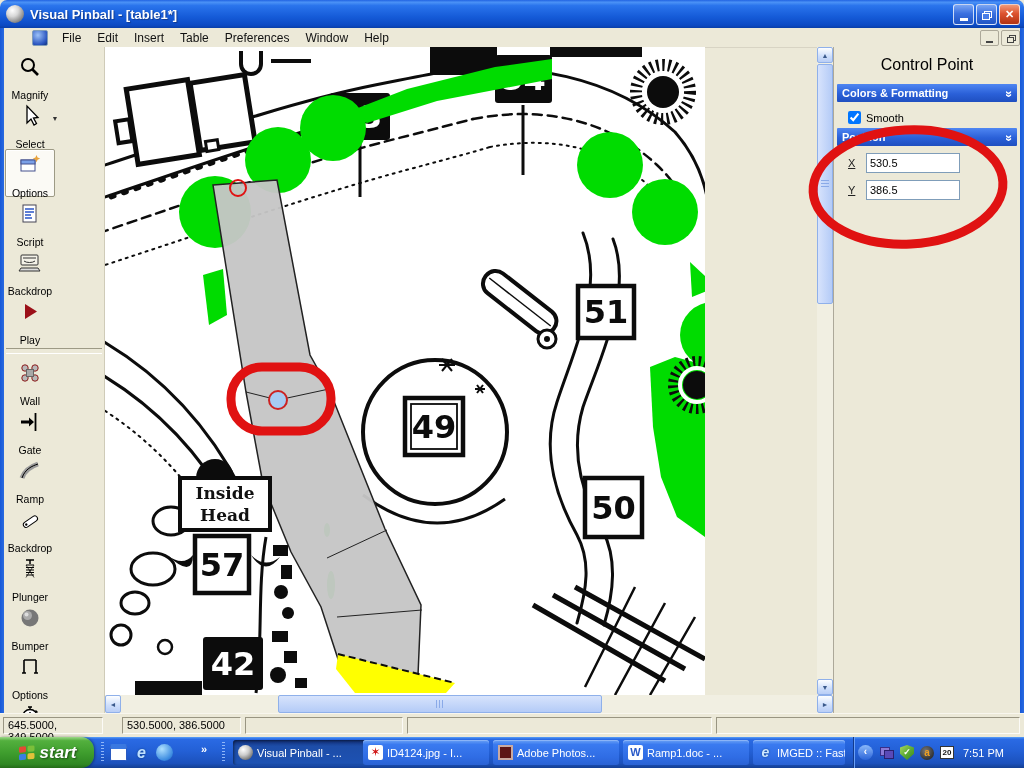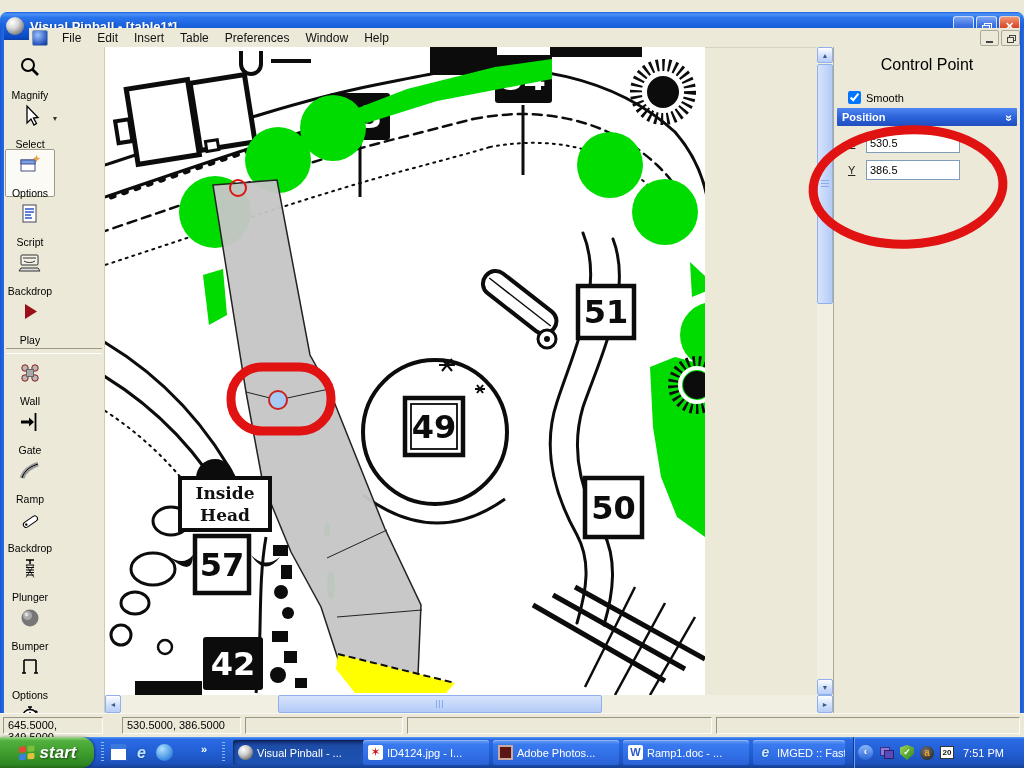--- a/index.html
+++ b/index.html
@@ -1,21 +1,21 @@
 <!DOCTYPE html>
 <html><head>
 <meta charset="utf-8">
 <style>
   html,body{margin:0;padding:0;width:1024px;height:768px;overflow:hidden;
     font-family:"Liberation Sans",sans-serif;background:#000;}
   .screen{position:absolute;left:0;top:0;width:1024px;height:768px;background:#ece9d8;}
   .abs{position:absolute;}
 
   
-  .titlebar{left:0;top:12px;width:1024px;height:28px;
+  .titlebar{left:0;top:0;width:1024px;height:28px;
     background:linear-gradient(180deg,#2163e2 0%,#4b92f6 8%,#2a74ec 20%,#155bd8 60%,#0c4ac4 90%,#0a3fa8 100%);
     border-radius:7px 7px 0 0;display:flex;align-items:center;}
   .app-sphere{width:18px;height:18px;border-radius:50%;margin:0 6px 0 6px;
     background:radial-gradient(circle at 35% 30%,#ffffff,#d8d8d8 35%,#8f8f8f 68%,#4f4f4f 100%);}
   .title-text{color:#fff;font-weight:bold;font-size:13px;text-shadow:1px 1px 1px #123a8c;}
   .tb-btns{position:absolute;right:4px;top:4px;display:flex;gap:2px;}
   .tb-btn{width:21px;height:21px;border-radius:3px;border:1px solid rgba(255,255,255,.75);
     display:flex;align-items:center;justify-content:center;color:#fff;font-size:11px;font-weight:bold;
     background:linear-gradient(180deg,#7ba6f3 0%,#3a70e0 45%,#2155c4 100%);box-sizing:border-box;}
   .tb-btn.close{background:linear-gradient(180deg,#f09977 0%,#dd5330 45%,#b23312 100%);}
@@ -466,20 +466,24 @@
   <div class="abs hscroll">
     <div class="sb-btn" style="left:0">◄</div>
     <div class="sb-thumb" style="top:0;left:173px;width:324px;height:18px">
         <div class="hgrip"></div>
       </div>
     <div class="sb-btn" style="right:0">►</div>
   </div>
 
   <div class="abs panel">
     <div class="panel-title">Control Point</div>
+    <div class="section-header">
+      <span>Colors &amp; Formatting</span>
+      <span class="chev">»</span>
+    </div>
     <div class="checkbox-row">
       <input type="checkbox" checked="" style="">
       <span>Smooth</span>
     </div>
     <div class="section-header">
       <span>Position</span>
       <span class="chev">»</span>
     </div>
     <div class="field-row">
       <span class="fld">X</span>

